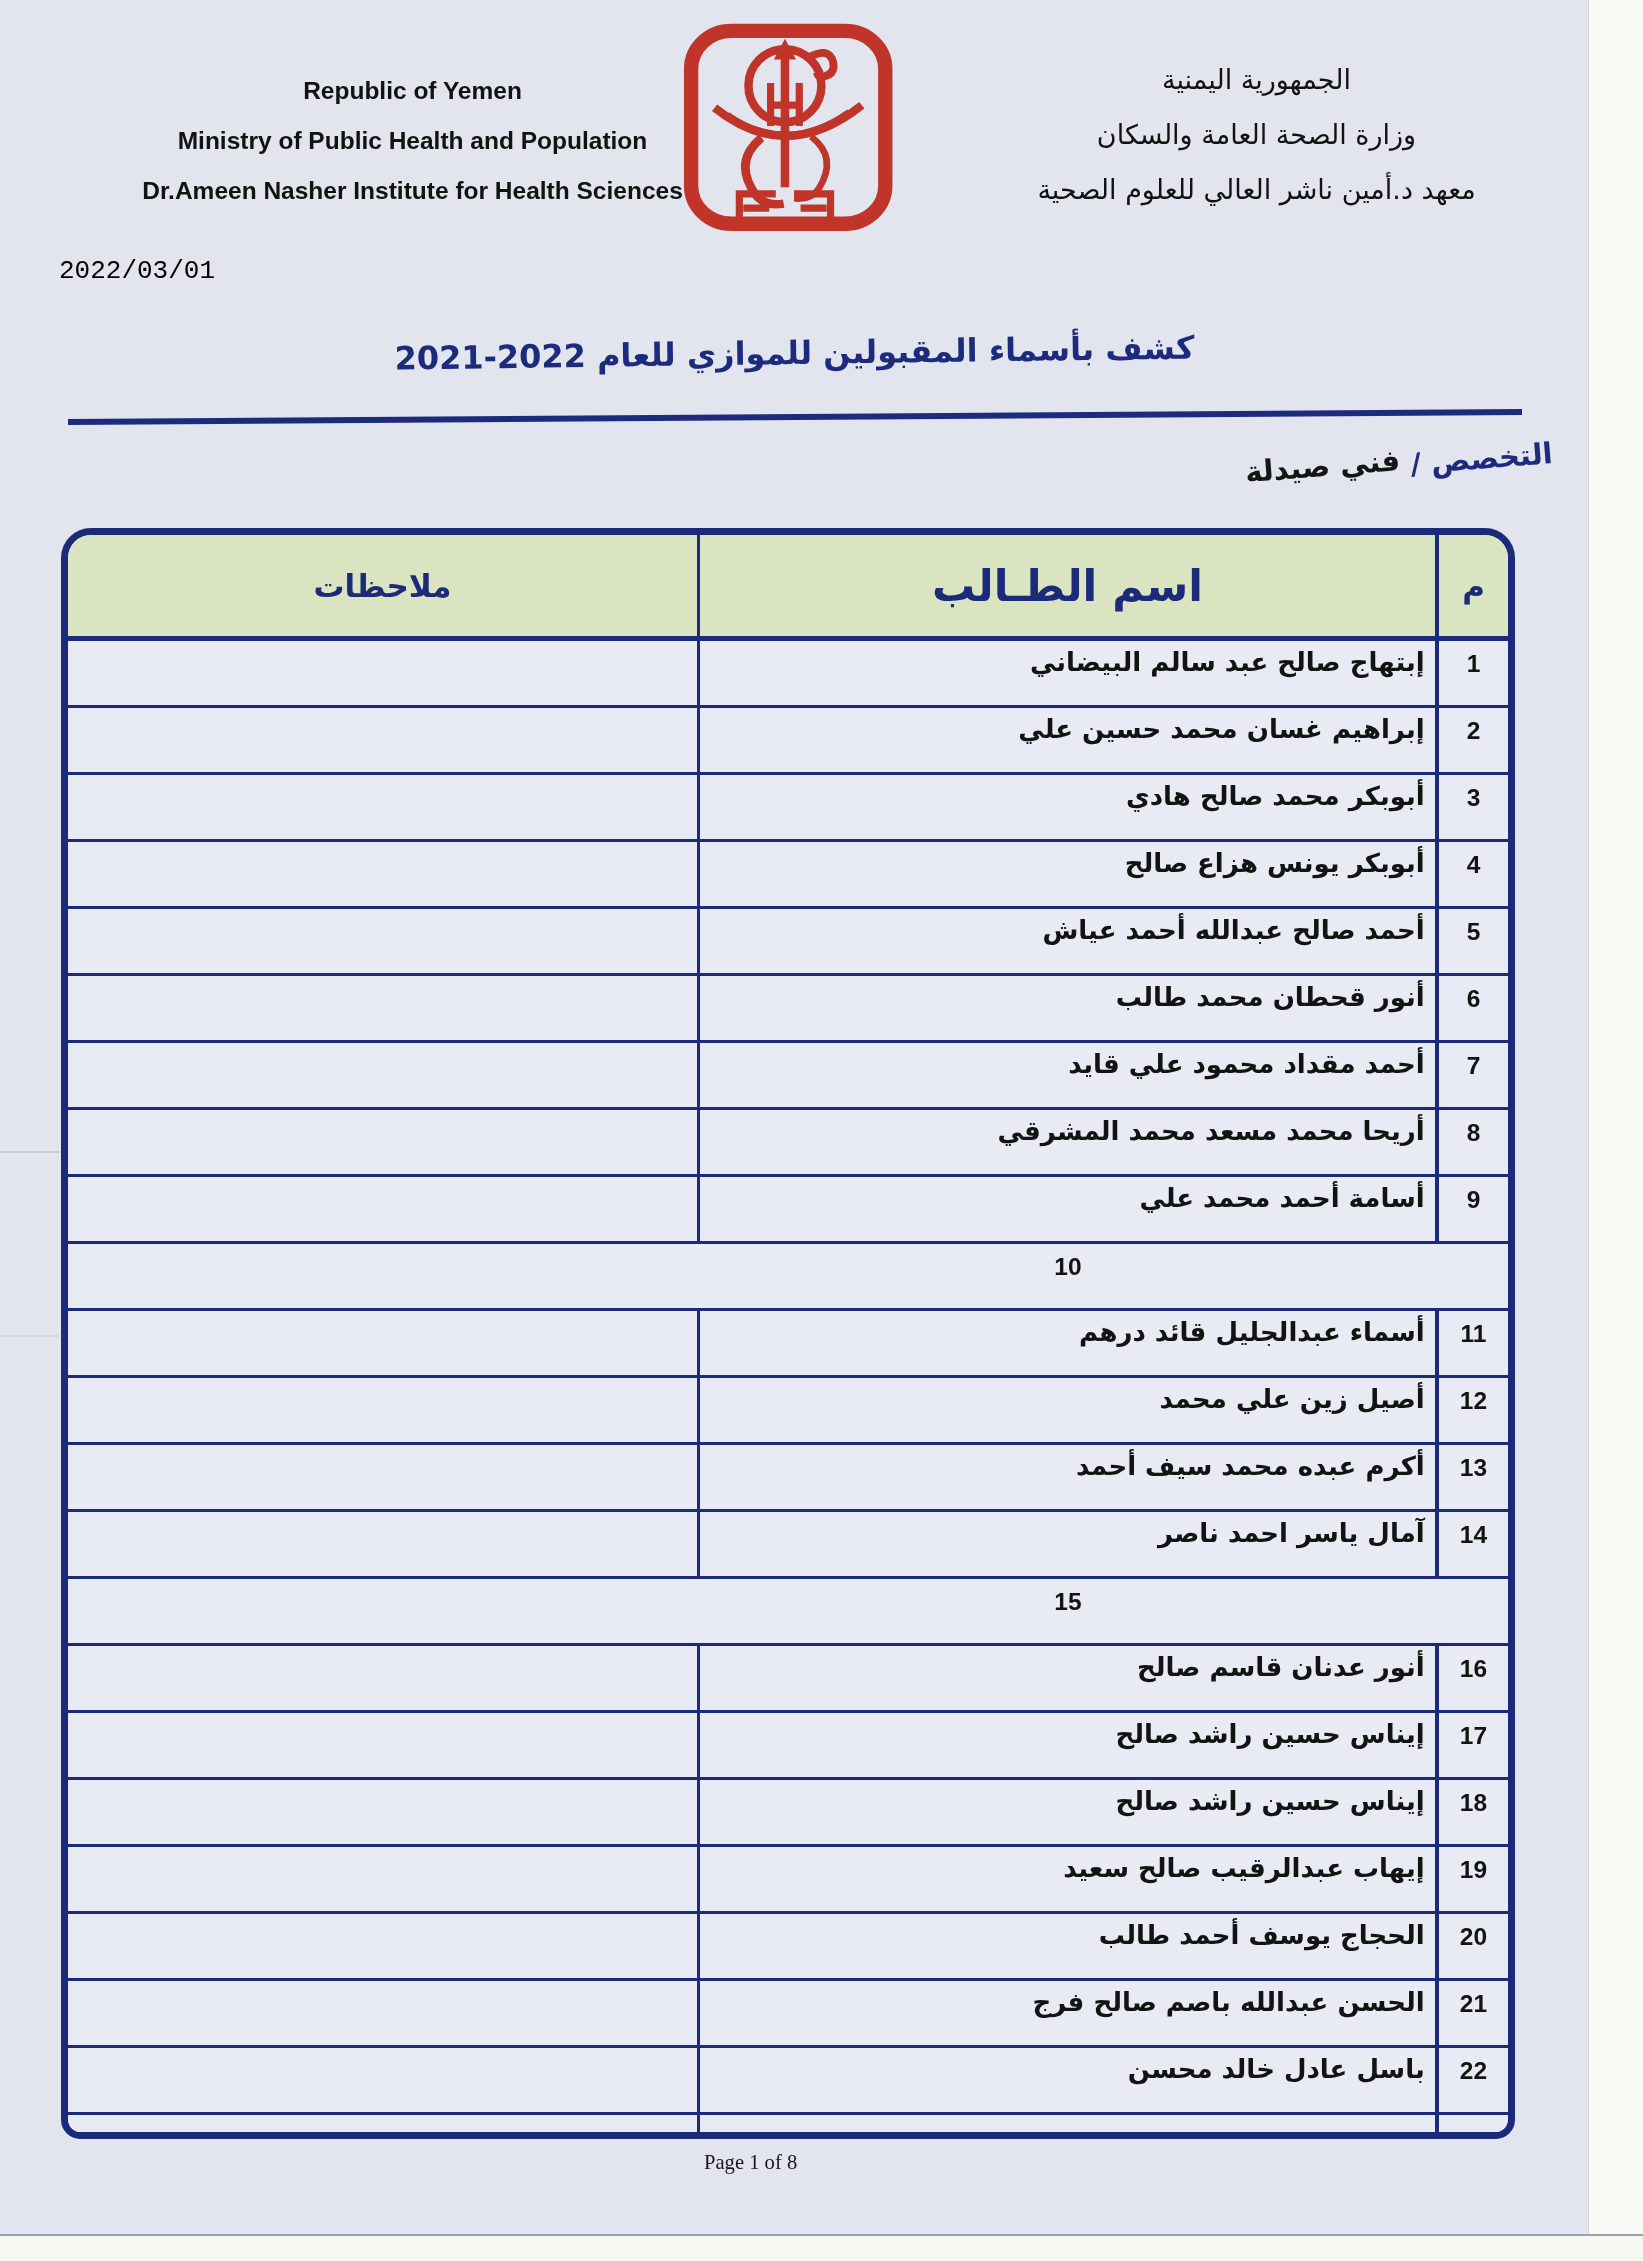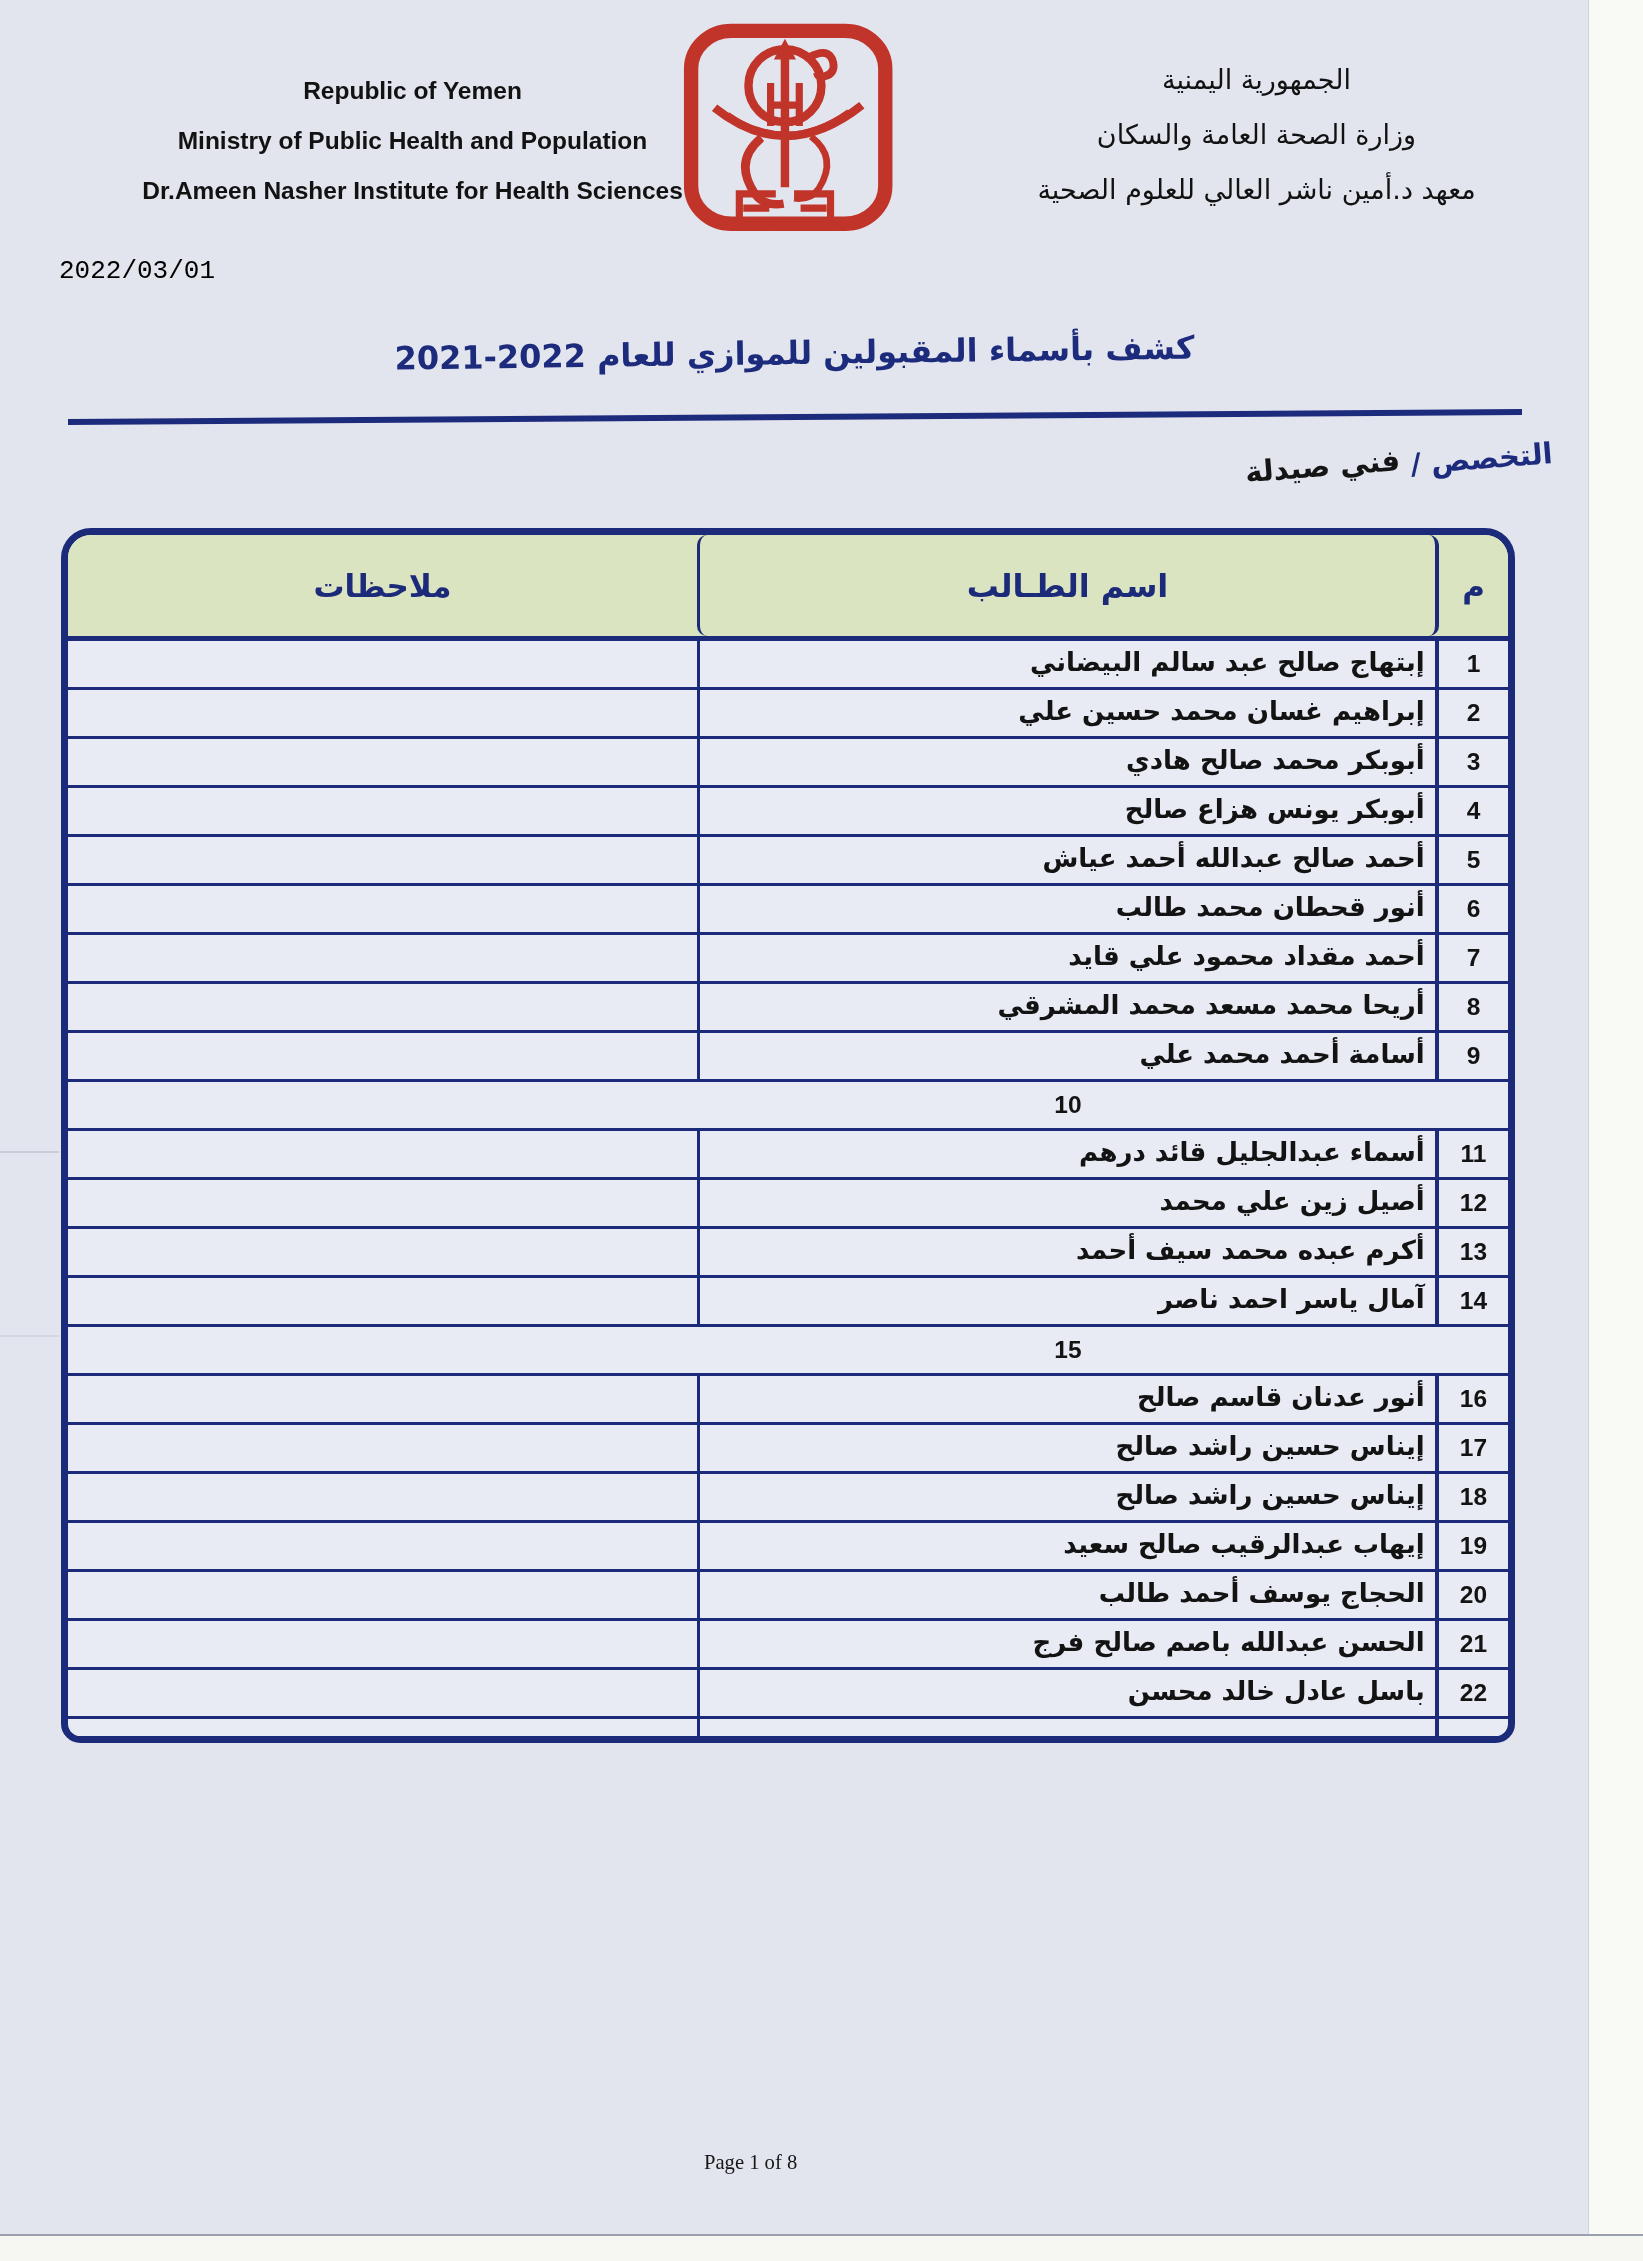--- a/index.html
+++ b/index.html
@@ -26,28 +26,28 @@
   .spec{position:absolute;left:1173px;top:451px;width:380px;text-align:right;
         font-weight:bold;font-size:29px;transform:rotate(-4.5deg);}
   .spec-label{color:#1d2b7d;}
   .spec-value{color:#151515;position:relative;top:-5.2px;}
 
   
   .stable{position:absolute;left:61px;top:509px;width:1454px;box-sizing:border-box;
           border:7px solid #1c2a7a;border-radius:30px 30px 19.3px 19.3px;background:#e9ebf4;overflow:hidden;margin-top:19px;}
   .thead{display:grid;grid-template-columns:629px 742px auto;height:106px;box-sizing:border-box;
          background:#dbe4c0;border-bottom:5.2px solid #1c2a7a;}
-  .trow{display:grid;grid-template-columns:629px 742px auto;height:49px;box-sizing:border-box;
+  .trow{display:grid;grid-template-columns:629px 742px auto;height:67px;box-sizing:border-box;
         border-bottom:3.9px solid #1c2a7a;}
   .trow.tail{height:17px;border-bottom:none;}
   .cell{box-sizing:border-box;}
   .cell.mid{border-left:3.9px solid #1c2a7a;border-right:4.5px solid #1c2a7a;}
   .h-cell{display:flex;align-items:center;justify-content:center;font-weight:bold;color:#1c2a7a;}
   .notes-h{font-size:31px;}
-  .name-h{font-size:32px;border-radius:10px;}
+  .name-h{font-size:43px;}
   .no-h{font-size:31px;}
   .name-c{direction:rtl;text-align:right;padding:6.4px 10.3px 0 0;font-size:26px;font-weight:bold;color:#131313;}
   .no-c{text-align:center;padding-top:9px;font-size:24.5px;font-weight:bold;color:#131313;
         font-family:"Liberation Sans",sans-serif;}
   .footer{position:absolute;left:704px;top:2151px;font-family:Liberation Serif, serif;
           font-size:20.6px;color:#161616;}
 </style>
 </head>
 <body>
 

